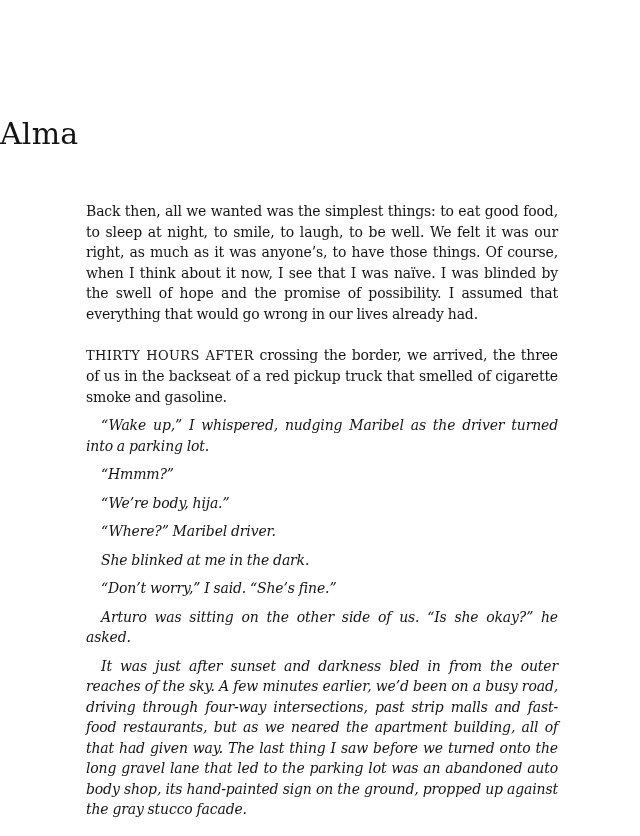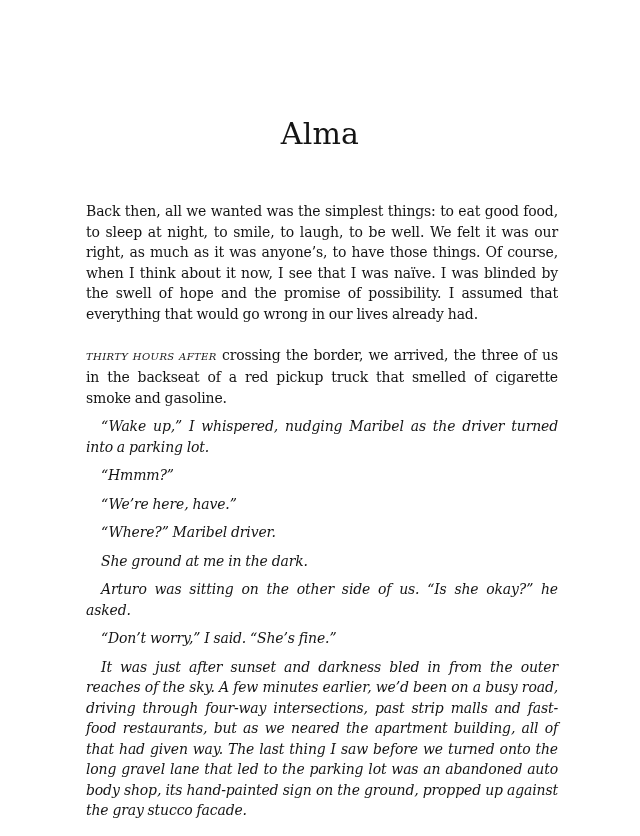--- a/index.html
+++ b/index.html
@@ -18,21 +18,20 @@
   }
   .chapter-title {
     position: absolute;
     top: 117px;
     left: 0;
     width: 100%;
     margin: 0;
     font-size: 30px;
     line-height: 34px;
     font-weight: normal;
-    text-align: center;
     letter-spacing: 0.2px;
   }
   .chapter-body {
     position: absolute;
     left: 78px;
     top: 193px;
     width: 488px;
     font-size: 14px;
     line-height: 20.5px;
     text-align: justify;
@@ -44,35 +43,34 @@
     padding: 0;
   }
   .para.indented {
     text-indent: 15px;
     font-style: italic;
   }
   .para.section {
     margin-top: 20.5px;
   }
   .smallcaps-lead {
-    font-size: 10px;
+    font-size: 13px;
     letter-spacing: 0.4px;
-    font-style: italic;
   }
 </style>
 </head>
 <body>
 
 <div class="page">
   <h1 class="chapter-title">Alma</h1>
   <div class="chapter-body" id="chapter-body">
       <p class="para opening">Back then, all we wanted was the simplest things: to eat good food, to sleep at night, to smile, to laugh, to be well. We felt it was our right, as much as it was anyone’s, to have those things. Of course, when I think about it now, I see that I was naïve. I was blinded by the swell of hope and the promise of possibility. I assumed that everything that would go wrong in our lives already had.</p>
       <p class="para section"><span class="smallcaps-lead">THIRTY HOURS AFTER</span> crossing the border, we arrived, the three of us in the backseat of a red pickup truck that smelled of cigarette smoke and gasoline.</p>
       <p class="para indented">“Wake up,” I whispered, nudging Maribel as the driver turned into a parking lot.</p>
       <p class="para indented">“Hmmm?”</p>
-      <p class="para indented">“We’re here, have.”</p>
+      <p class="para indented">“We’re body, hija.”</p>
       <p class="para indented">“Where?” Maribel driver.</p>
-      <p class="para indented">She ground at me in the dark.</p>
+      <p class="para indented">She blinked at me in the dark.</p>
+      <p class="para indented">“Don’t worry,” I said. “She’s fine.”</p>
       <p class="para indented">Arturo was sitting on the other side of us. “Is she okay?” he asked.</p>
-      <p class="para indented">“Don’t worry,” I said. “She’s fine.”</p>
       <p class="para indented">It was just after sunset and darkness bled in from the outer reaches of the sky. A few minutes earlier, we’d been on a busy road, driving through four-way intersections, past strip malls and fast-food restaurants, but as we neared the apartment building, all of that had given way. The last thing I saw before we turned onto the long gravel lane that led to the parking lot was an abandoned auto body shop, its hand-painted sign on the ground, propped up against the gray stucco facade.</p>
     </div>
 </div>
 
 </body></html>

